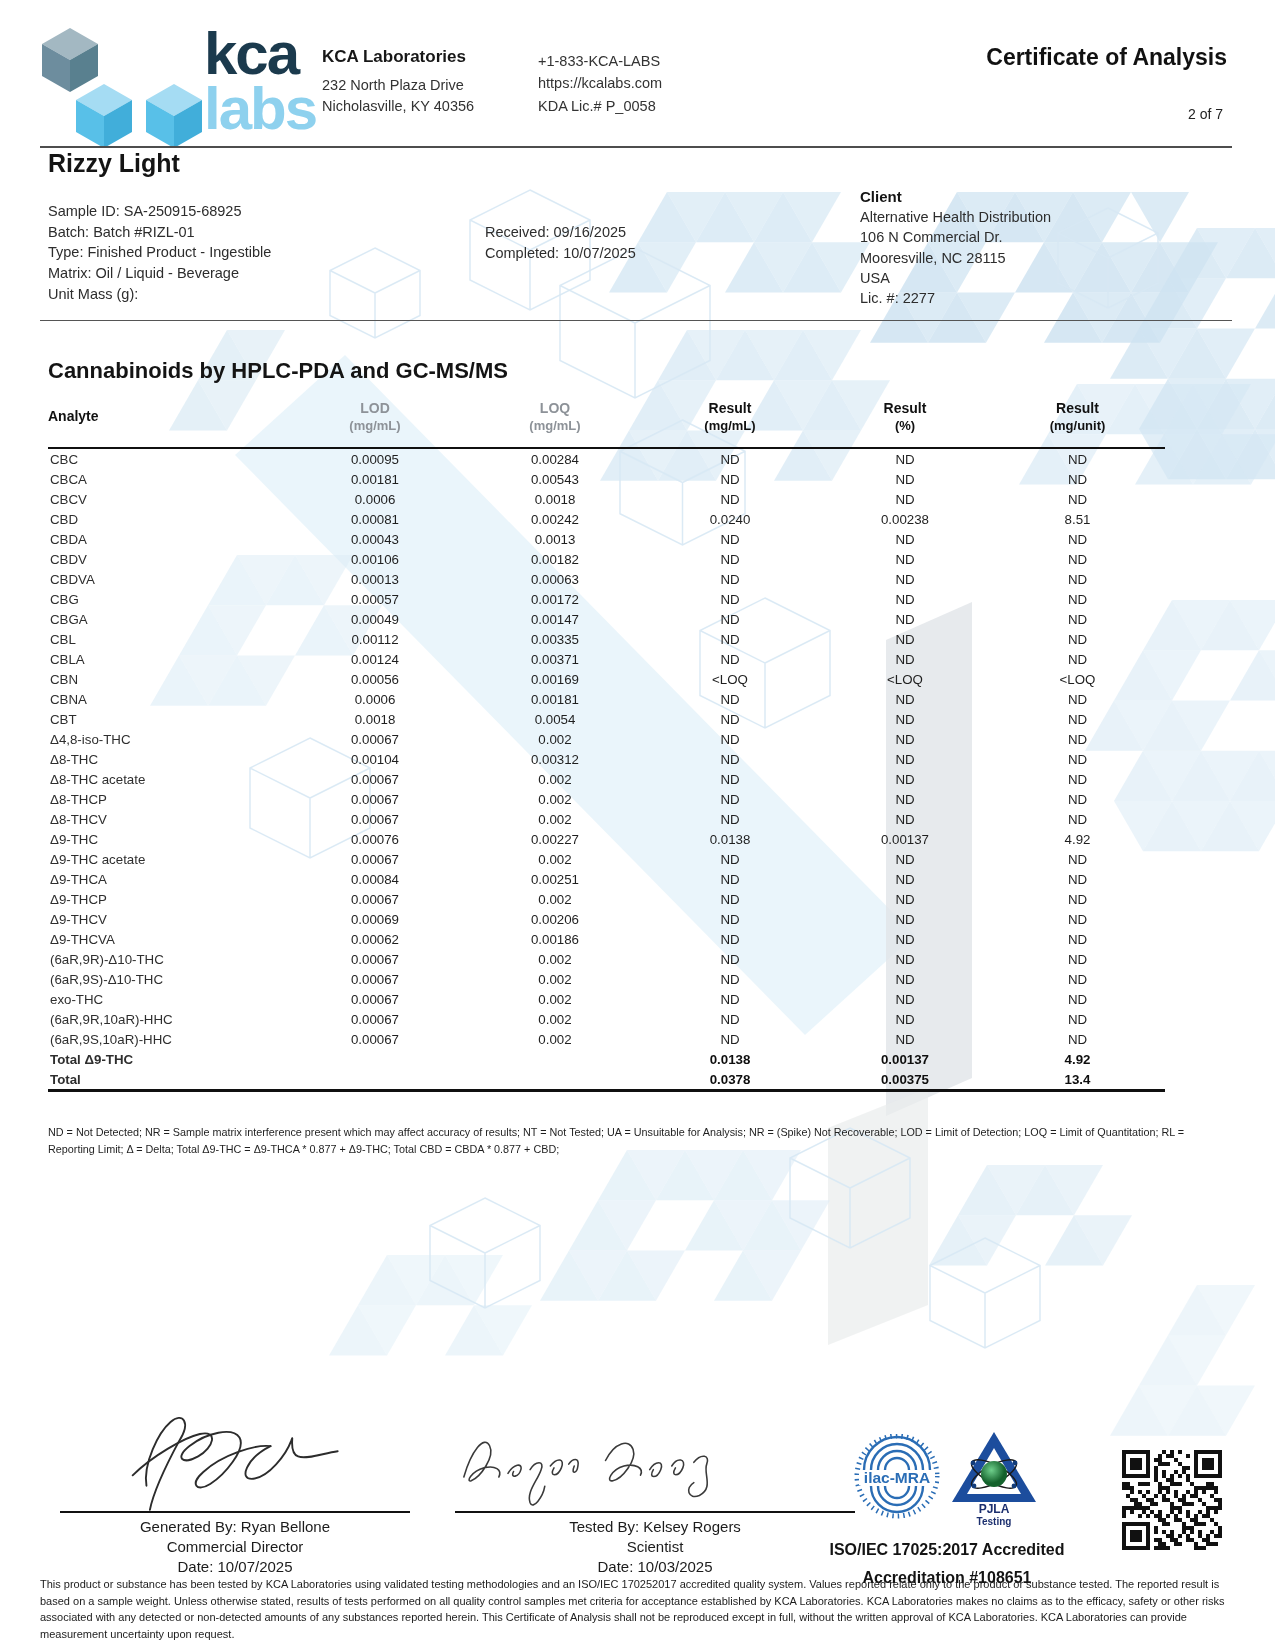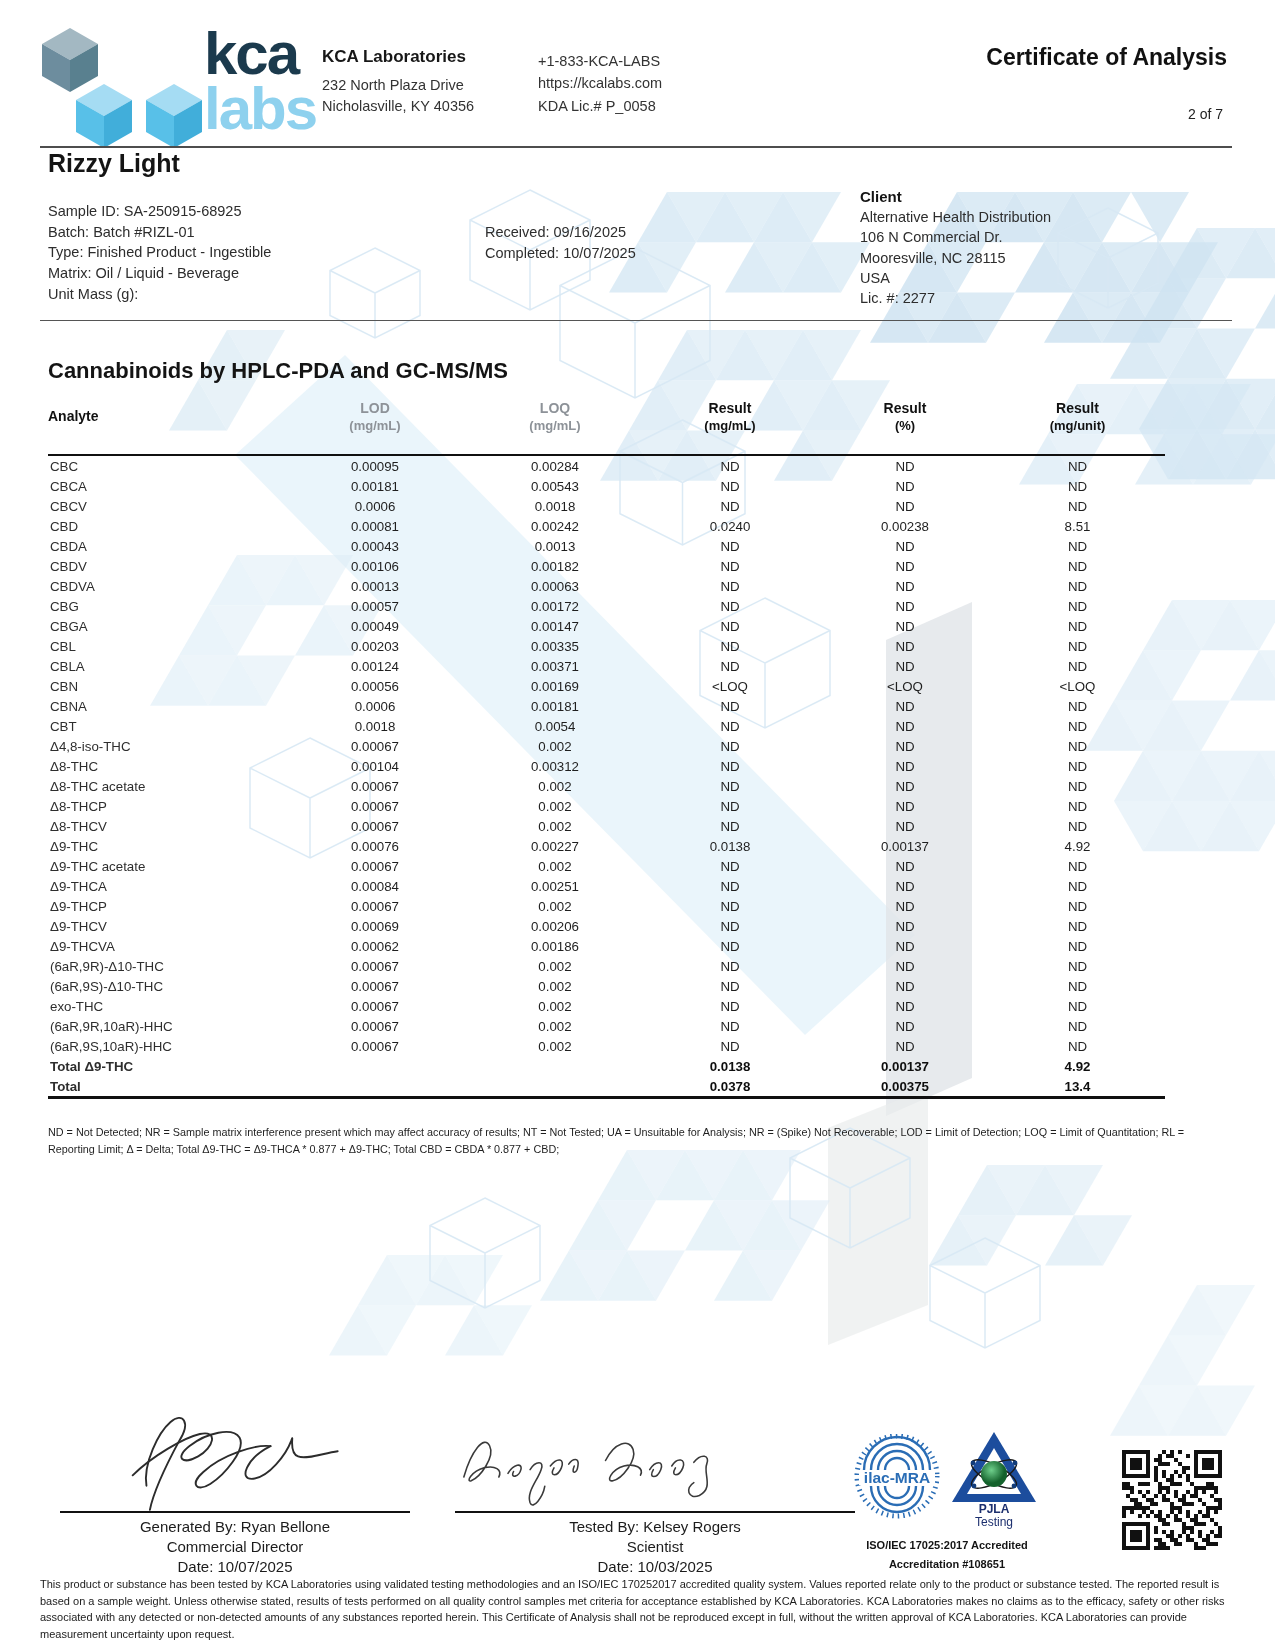--- a/index.html
+++ b/index.html
@@ -25,41 +25,41 @@
   .sample-name{position:absolute;left:48px;top:149px;font-size:25px;font-weight:700;color:#141414;}
   .sample-info{position:absolute;left:48px;top:201px;font-size:14.5px;line-height:1.43;color:#2d2d2d;}
   .dates-info{position:absolute;left:485px;top:222px;font-size:14.5px;line-height:1.43;color:#2d2d2d;}
   .client-info{position:absolute;left:860px;top:186px;font-size:14.5px;line-height:1.4;color:#2d2d2d;}
   .client-info .chead{font-weight:700;color:#141414;font-size:15px;}
 
   
   .section-title{position:absolute;left:48px;top:358px;font-size:22px;font-weight:700;color:#141414;}
   table.results{position:absolute;left:48px;top:394px;width:1117px;border-collapse:collapse;
                 border-bottom:3px solid #101010;}
-  table.results th{vertical-align:middle;height:46px;padding:0 0 14px 0;border-bottom:2.5px solid #101010;}
+  table.results th{vertical-align:middle;height:46px;padding:0 0 7px 0;border-bottom:2.5px solid #101010;}
   .h1{font-size:14px;font-weight:700;color:#111;line-height:1.25;}
   .h2{font-size:13px;font-weight:700;color:#111;line-height:1.2;}
   th.dimh .h1,th.dimh .h2{color:#8d9298;}
   th.left{text-align:left;}
   table.results td{height:20px;padding:0;font-size:13.3px;text-align:center;color:#1f1f1f;white-space:nowrap;}
   table.results td:first-child{text-align:left;color:#2e2e2e;padding-left:2px;}
   td.dim{color:#999b9e;}
   tr.bold-row td{font-weight:700;color:#0e0e0e;}
   .footnote{position:absolute;left:48px;top:1124px;width:1180px;font-size:10.8px;line-height:1.55;color:#1f1f1f;}
 
   
   .sig-svg{position:absolute;}
   .sigline{position:absolute;border-top:2px solid #111;}
   .sigblock{position:absolute;text-align:center;font-size:15px;line-height:1.32;color:#1c1c1c;}
 
   
   .pjla-label{position:absolute;left:948px;top:1503px;width:92px;text-align:center;font-weight:800;
               font-size:12px;color:#1c2f6e;line-height:1.1;}
-  .pjla-label .sub{font-size:12px;font-weight:400;}
-  .iso-text{position:absolute;left:827px;top:1536px;width:240px;text-align:center;font-size:11px;
+  .pjla-label .sub{font-size:10px;font-weight:700;}
+  .iso-text{position:absolute;left:827px;top:1536px;width:240px;text-align:center;font-size:16px;
             font-weight:700;color:#141414;line-height:1.75;}
   .qr{position:absolute;left:1122px;top:1450px;}
 
   .disclaimer{position:absolute;left:40px;top:1576px;width:1194px;font-size:11px;line-height:1.5;color:#1c1c1c;}
 </style>
 </head>
 <body>
 
 <div class="page">
 
@@ -410,21 +410,21 @@
         <tr>
           <td>CBGA</td>
           <td class="dim">0.00049</td>
           <td class="dim">0.00147</td>
           <td>ND</td>
           <td>ND</td>
           <td>ND</td>
         </tr>
         <tr>
           <td>CBL</td>
-          <td class="dim">0.00203</td>
+          <td class="dim">0.00112</td>
           <td class="dim">0.00335</td>
           <td>ND</td>
           <td>ND</td>
           <td>ND</td>
         </tr>
         <tr>
           <td>CBLA</td>
           <td class="dim">0.00124</td>
           <td class="dim">0.00371</td>
           <td>ND</td>

